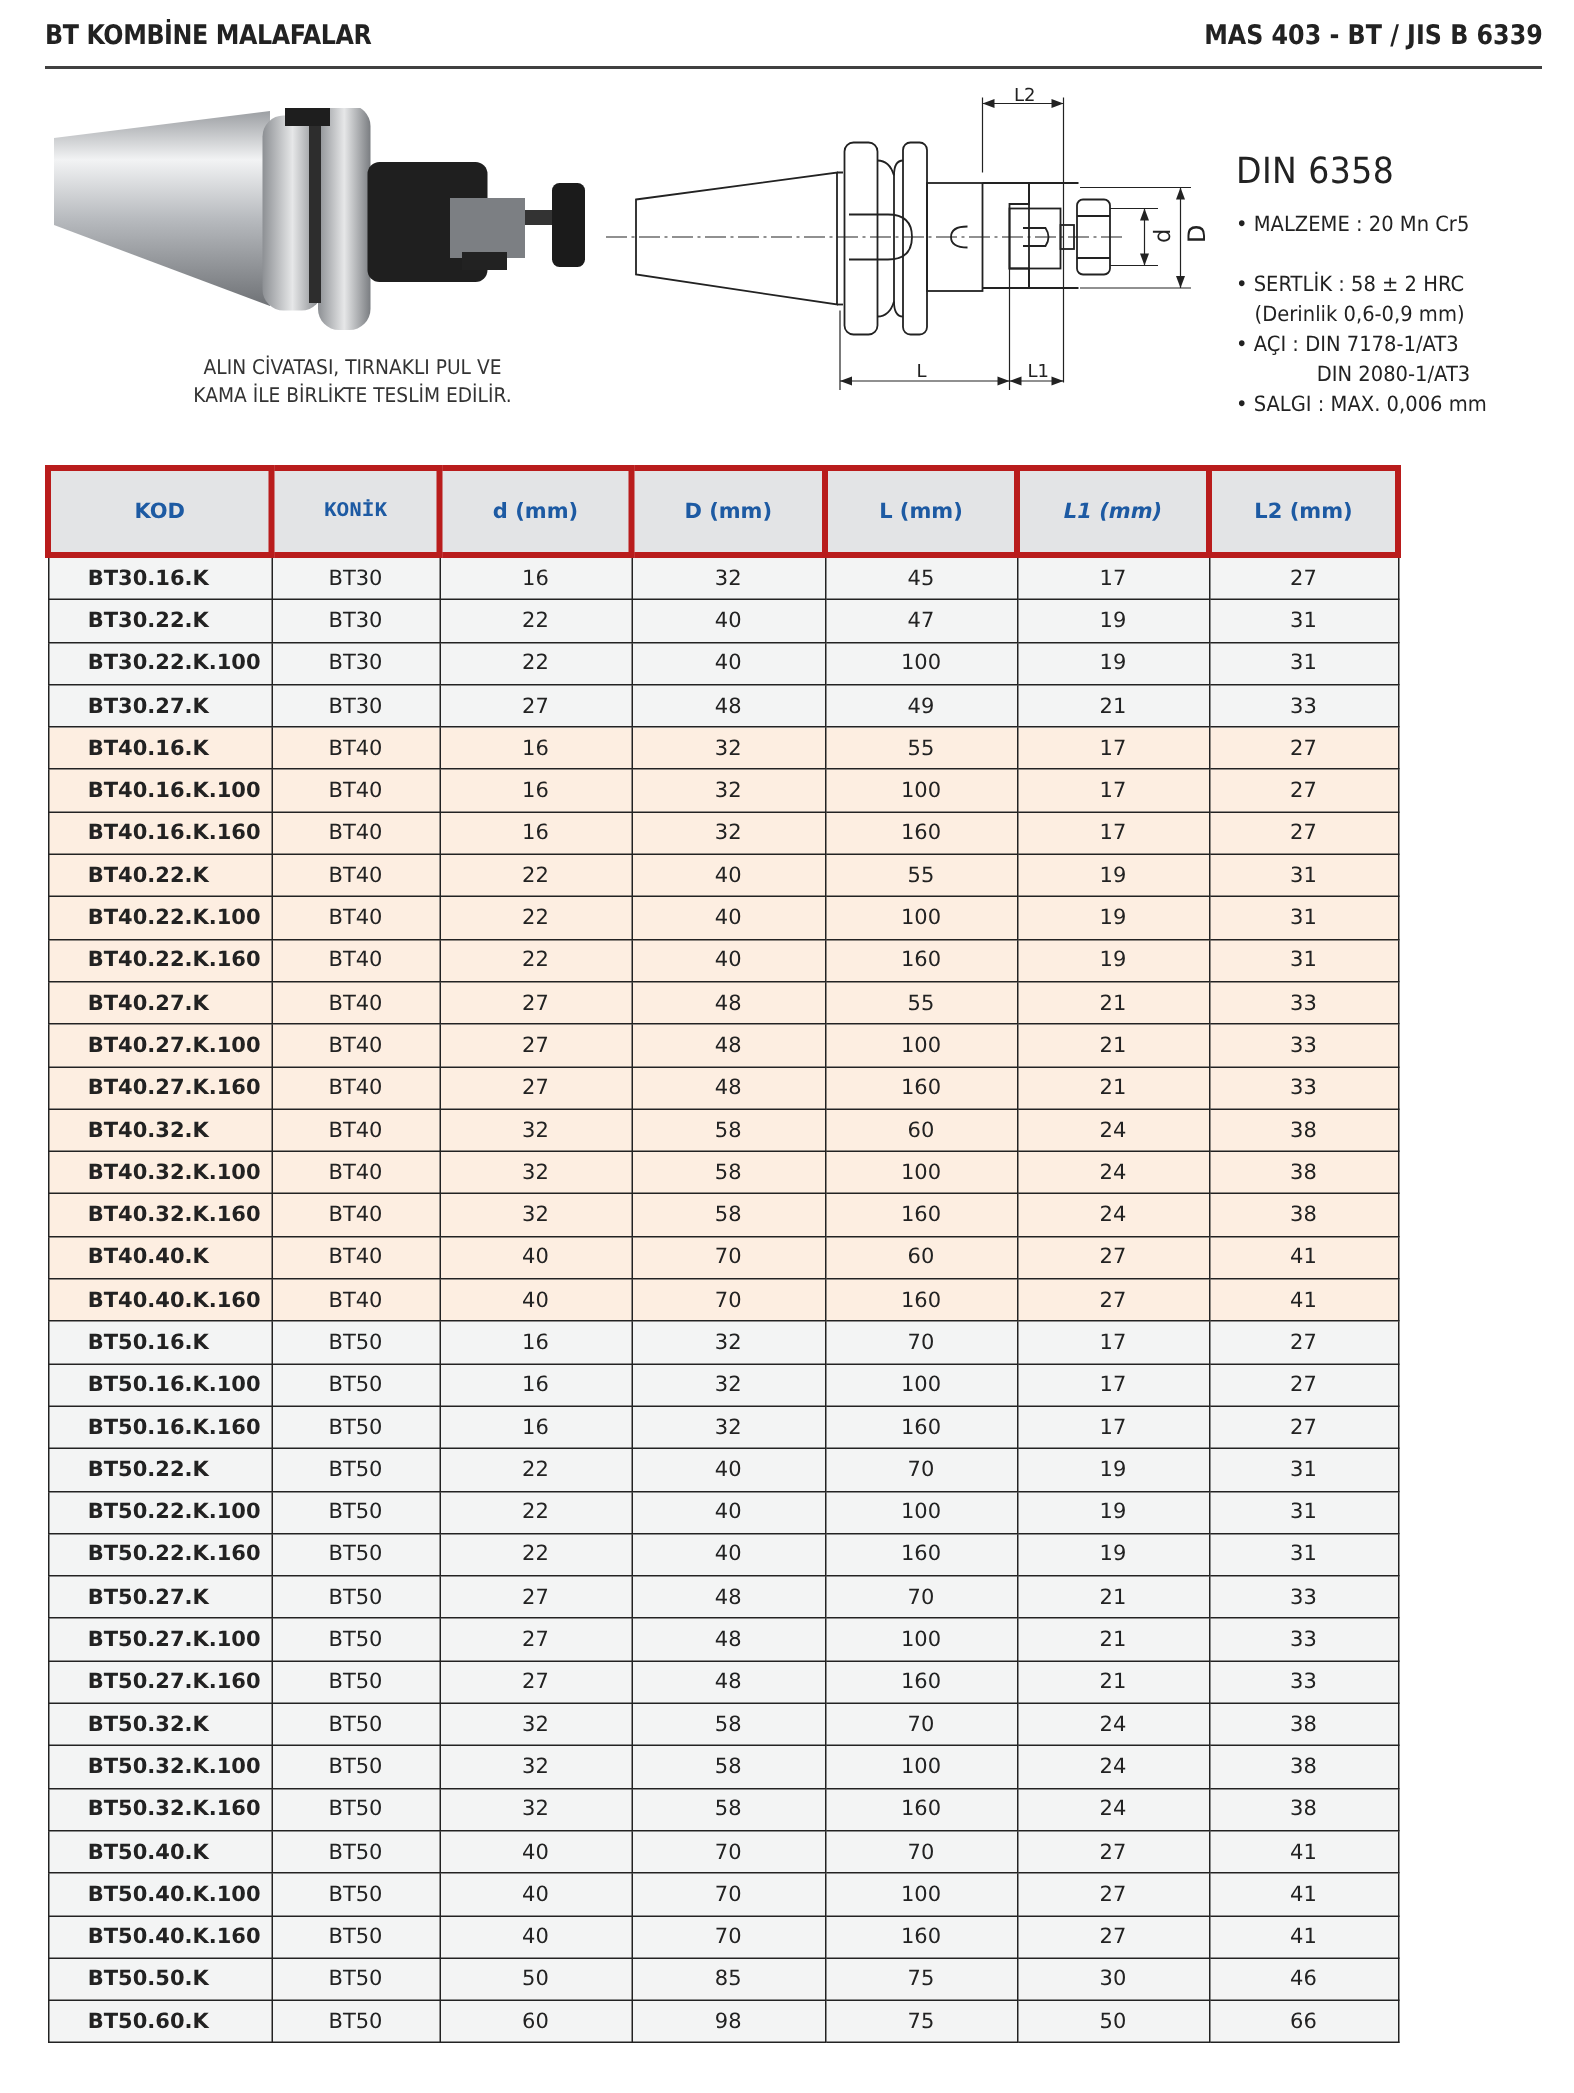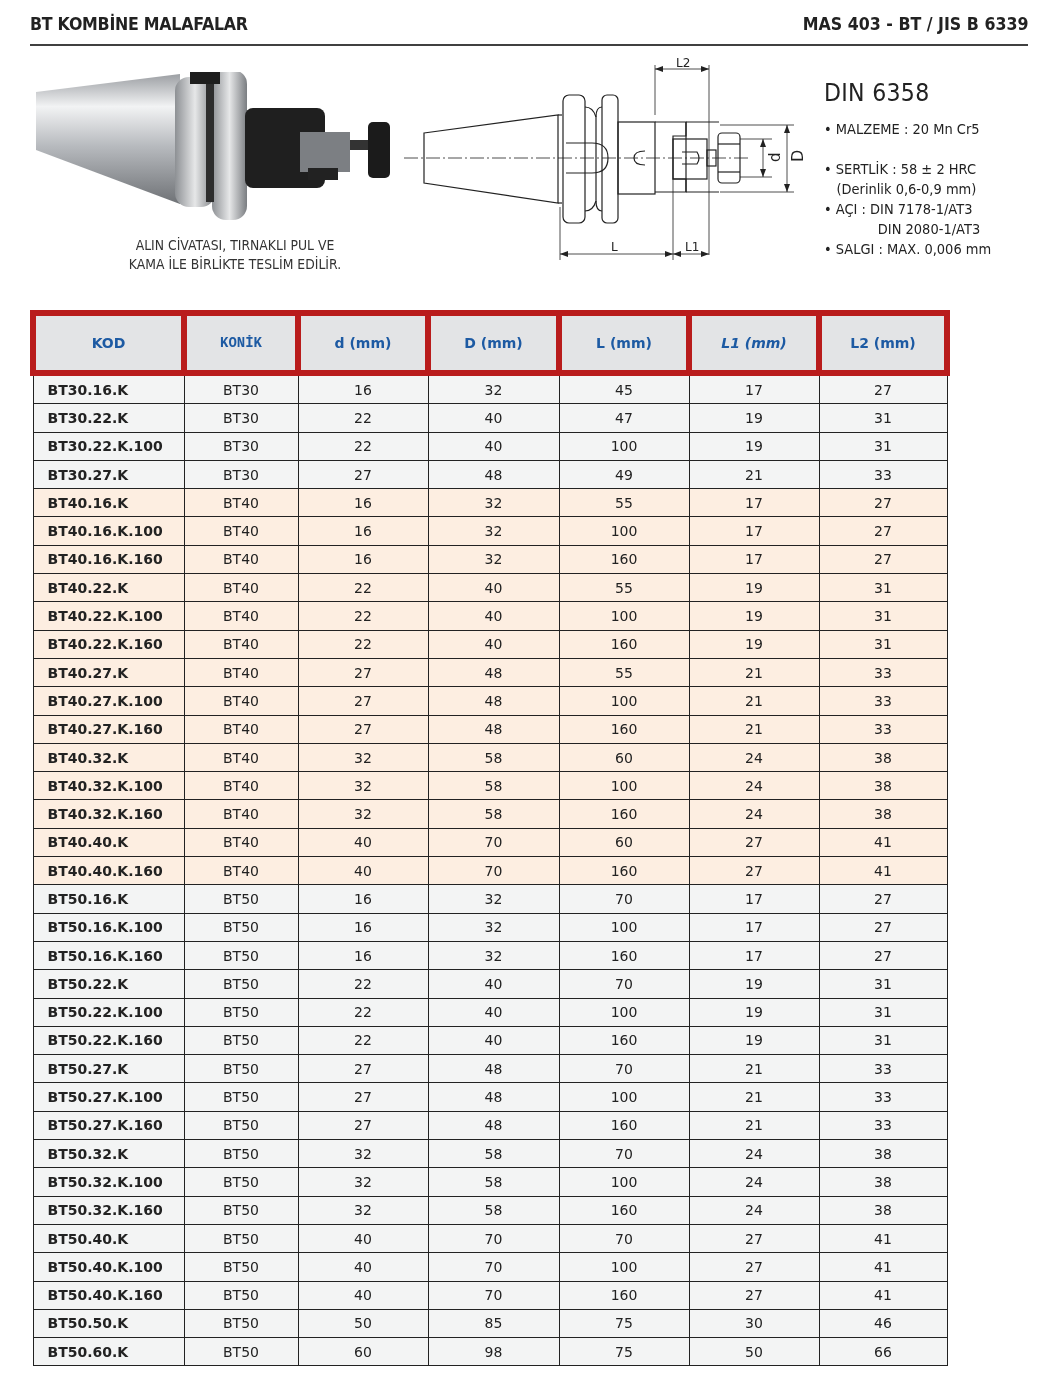--- a/index.html
+++ b/index.html
@@ -11,32 +11,32 @@
                 letter-spacing:-0.3px; color:#222; font-family:"DejaVu Sans", sans-serif; transform:scaleX(0.88); transform-origin:left; }
   .title-right { position:absolute; right:0; top:3px; font-weight:bold; font-size:18px;
                  color:#222; font-family:"DejaVu Sans", sans-serif; transform:scaleX(0.88); transform-origin:right; }
 
   .photo { position:absolute; left:30px; top:72px; width:370px; height:160px; }
   .caption { position:absolute; left:90px; top:236px; width:290px; text-align:center;
              font-size:13.5px; line-height:19px; color:#333; font-family:"DejaVu Sans", sans-serif; transform:scaleX(0.92); }
 
   .drawing { position:absolute; left:400px; top:55px; width:410px; height:215px; }
 
-  .spec { position:absolute; left:824px; top:79px; width:220px; font-family:"DejaVu Sans", sans-serif; color:#222; }
+  .spec { position:absolute; left:824px; top:100px; width:220px; font-family:"DejaVu Sans", sans-serif; color:#222; }
   .spec-title { font-size:24px; font-weight:normal; margin-bottom:12px; transform:scaleX(0.92); transform-origin:left; letter-spacing:0.3px; }
   .spec-item { font-size:14px; line-height:20px; white-space:pre; transform:scaleX(0.93); transform-origin:left; }
   .spec-gap { height:20px; }
 
   table.prod { position:absolute; left:30px; top:310px; border-collapse:collapse;
                font-family:"DejaVu Sans", sans-serif; }
   table.prod th { background:#e3e4e6; color:#1d5aa3; font-weight:bold; font-size:14px;
-                  height:54px; border:6px solid #b91c1c; text-align:center; padding:0; }
+                  height:54px; border:4px solid #b91c1c; text-align:center; padding:0; }
   table.prod td { height:27.3px; border:1px solid #222; text-align:center; font-size:14px;
                   color:#222; padding:0; }
-  table.prod td.kod { text-align:left; padding-left:14px; font-weight:bold; }
+  table.prod td.kod { text-align:left; padding-left:26px; font-weight:bold; }
   tr.grp-gray td { background:#f3f4f4; }
   tr.grp-peach td { background:#fdeee1; }
   .col-kod { width:145px; } .col-konik { width:108px;font-family:Liberation Mono, monospace; } .col-d { width:124px; }
   .col-D { width:125px; } .col-L { width:124px; } .col-L1 { width:124px;font-style:italic; } .col-L2 { width:122px; }
 </style>
 </head>
 <body>
 
 <div class="page-header">
   <div class="title-left">BT KOMBİNE MALAFALAR</div>

